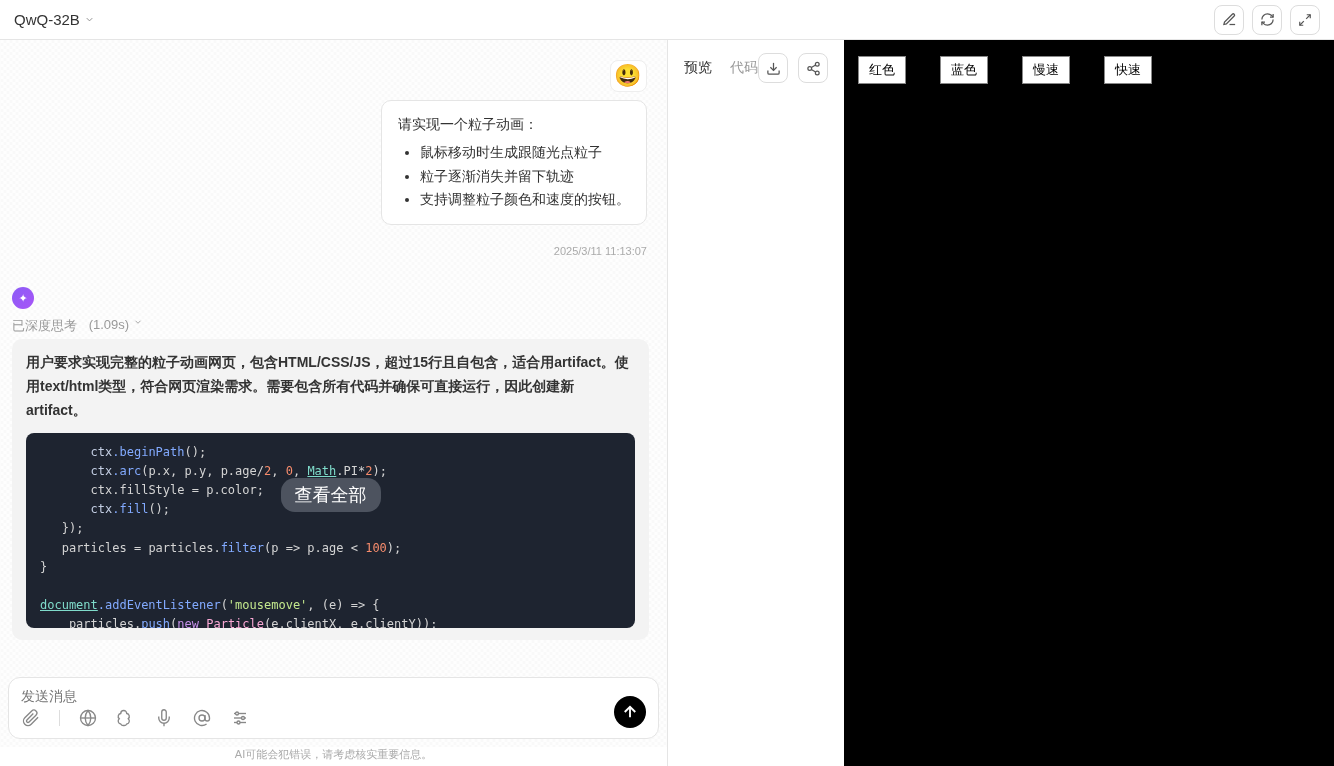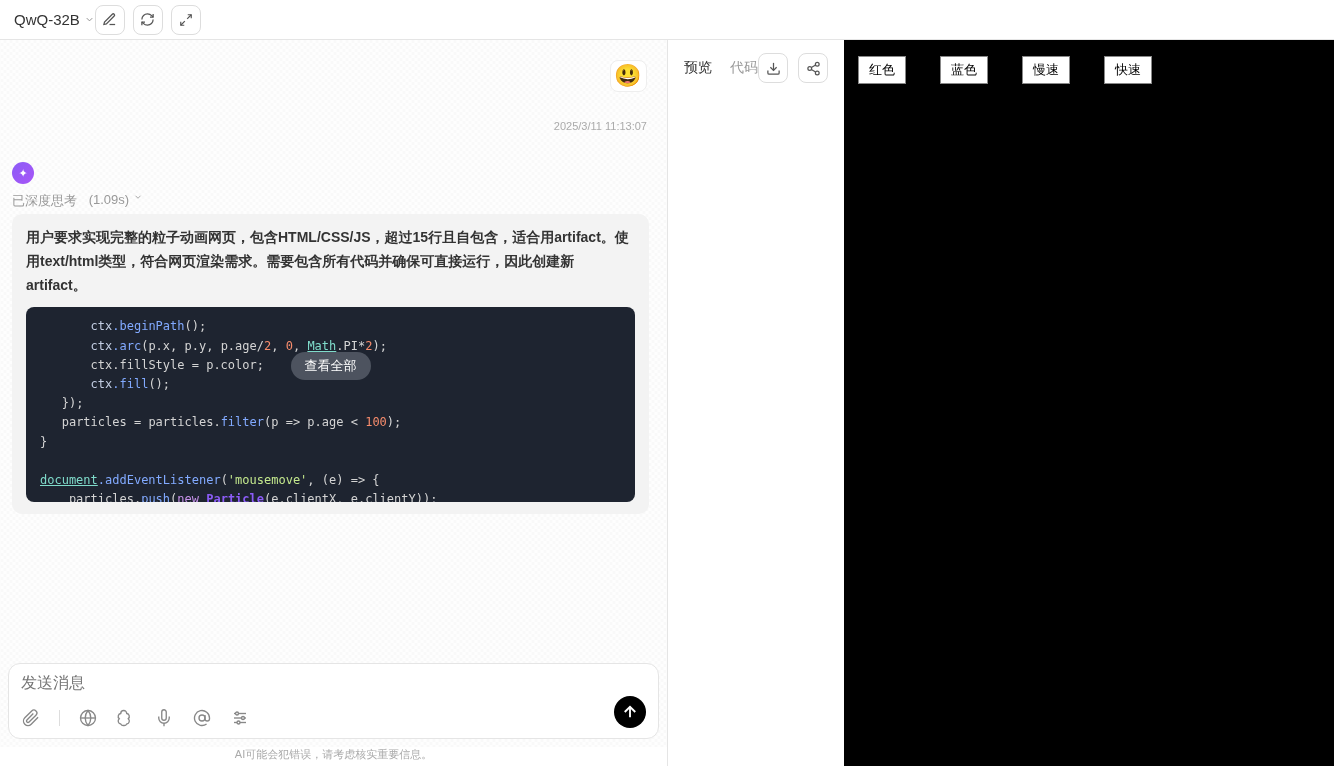--- a/index.html
+++ b/index.html
@@ -1,45 +1,45 @@
 <!DOCTYPE html>
 <html><head>
 <meta charset="utf-8">
 <style>
 * { margin: 0; padding: 0; box-sizing: border-box; }
 body { font-family: -apple-system, BlinkMacSystemFont, "Segoe UI", "PingFang SC", "Microsoft YaHei", sans-serif; font-size: 14px; color: #333; background: #fff; height: 766px; width: 1334px; overflow: hidden; }
-.header { height: 40px; border-bottom: 1px solid #e5e5e5; display: flex; align-items: center; padding: 0 14px; }
+.header { height: 40px; border-bottom: 1px solid #e5e5e5; display: flex; align-items: center; justify-content: space-between; padding: 0 14px; }
 .model-name { font-size: 15px; color: #333; display: flex; align-items: center; gap: 4px; }
 .header-actions { display: flex; gap: 8px; }
 .header-btn { width: 30px; height: 30px; border: 1px solid #ddd; border-radius: 8px; display: flex; align-items: center; justify-content: center; background: #fff; cursor: pointer; color: #555; }
 .main { display: flex; height: 726px; }
 .left-pane { width: 667px; position: relative; display: flex; flex-direction: column; background: repeating-conic-gradient(#f9f9f9 0% 25%, #fefefe 0% 50%) 50% / 6px 6px; }
 .chat-scroll { flex: 1; overflow: hidden; padding: 20px 10px 10px 10px; }
 .user-row { display: flex; flex-direction: column; align-items: flex-end; margin-bottom: 12px; }
 .emoji-avatar { font-size: 22px; background: #fff; border: 1px solid #eee; border-radius: 8px; padding: 2px 4px; margin-right: 10px; margin-bottom: 8px; }
 .user-bubble { max-width: 70%; background: #fff; border: 1px solid #e5e5e5; border-radius: 10px; padding: 12px 16px; text-align: left; color: #333; line-height: 1.7; margin-right: 10px; }
 .user-bubble ul { padding-left: 22px; margin-top: 4px; }
 .user-bubble li { line-height: 1.7; }
 .timestamp { font-size: 11px; color: #aaa; margin-top: 20px; margin-right: 10px; }
 .assistant-row { margin-top: 30px; }
 .assistant-avatar { width: 22px; height: 22px; border-radius: 50%; background: linear-gradient(135deg, #8b5cf6, #a855f7); display: flex; align-items: center; justify-content: center; color: #fff; font-size: 11px; margin-left: 2px; }
 .thinking-status { color: #999; font-size: 13px; margin: 8px 0 4px 2px; display: flex; align-items: flex-start; gap: 4px; }
 .thinking-block { background: #f3f3f3; border-radius: 10px; padding: 12px 14px; margin: 0 8px 0 2px; position: relative; }
 .thinking-text { line-height: 1.7; font-weight: 600; color: #333; font-size: 14px; }
 .code-block { background: #1e2430; border-radius: 8px; margin-top: 10px; font-family: "Consolas", "Monaco", monospace; font-size: 12px; line-height: 1.6; padding: 10px 14px; color: #d4d4d4; white-space: pre; overflow: hidden; position: relative; height: 195px; }
-.view-all { position: absolute; top: 45px; left: 50%; transform: translateX(-50%); background: rgba(80,86,98,0.95); color: #fff; border: none; border-radius: 14px; padding: 5px 14px; font-size: 13px; cursor: pointer; }
+.view-all { position: absolute; top: 45px; left: 50%; transform: translateX(-50%); background: rgba(80,86,98,0.95); color: #fff; border: none; border-radius: 14px; padding: 5px 14px; font-size: 18px; cursor: pointer; }
 .tok-fn { color: #82aaff; }
 .tok-var { color: #c3cee3; }
 .tok-num { color: #f78c6c; }
 .tok-str { color: #c3e88d; }
 .tok-kw { color: #c792ea; }
 .tok-doc { color: #7fdbca; text-decoration: underline; }
-.tok-new { color: #8b5cf6; font-weight: bold; }
+.tok-new { color: #f9a8d4; }
 .input-area { margin: 8px; background: #fff; border: 1px solid #e5e5e5; border-radius: 12px; padding: 10px 12px; position: relative; }
-.input-field { width: 100%; border: none; outline: none; font-size: 16px; color: #701a75; margin-bottom: 16px; }
+.input-field { width: 100%; border: none; outline: none; font-size: 14px; color: #701a75; margin-bottom: 4px; }
 .input-toolbar { display: flex; gap: 18px; align-items: center; color: #666; }
 .input-icon { width: 20px; height: 20px; display: flex; align-items: center; justify-content: center; cursor: pointer; color: #888; }
 .send-btn { position: absolute; right: 12px; bottom: 10px; width: 32px; height: 32px; border-radius: 50%; background: #000; display: flex; align-items: center; justify-content: center; cursor: pointer; }
 .footer-note { text-align: center; font-size: 11px; color: #aaa; padding-bottom: 4px; background: #fff; }
 .divider { width: 1px; height: 16px; background: #ddd; }
 .right-pane { flex: 1; border-left: 1px solid #e5e5e5; display: flex; flex-direction: row; background: #fff; }
 .preview-header { height: 56px; display: flex; align-items: center; justify-content: space-between; padding: 0 16px; }
 .preview-tabs { display: flex; gap: 18px; }
 .preview-tab { color: #999; font-size: 14px; cursor: pointer; }
 .preview-tab.active { color: #333; font-weight: 500; }
@@ -83,20 +83,28 @@
         </svg>
       </div>
   </div>
 </div>
 
 <div class="main">
   <div class="left-pane">
     <div class="chat-scroll">
       <div class="user-row">
         <div class="emoji-avatar">😃</div>
+        <div class="user-bubble">
+          <div>请实现一个粒子动画：</div>
+          <ul>
+            <li>鼠标移动时生成跟随光点粒子</li>
+            <li>粒子逐渐消失并留下轨迹</li>
+            <li>支持调整粒子颜色和速度的按钮。</li>
+          </ul>
+        </div>
         <div class="timestamp">2025/3/11 11:13:07</div>
       </div>
 
       <div class="assistant-row">
         <div class="assistant-avatar">✦</div>
         <div class="thinking-status">
           <span>已深度思考</span>
           <span>&nbsp;</span>
           <span>(1.09s)</span>
           <svg width="10" height="10" viewBox="0 0 24 24" fill="none" stroke="#999" stroke-width="2">

